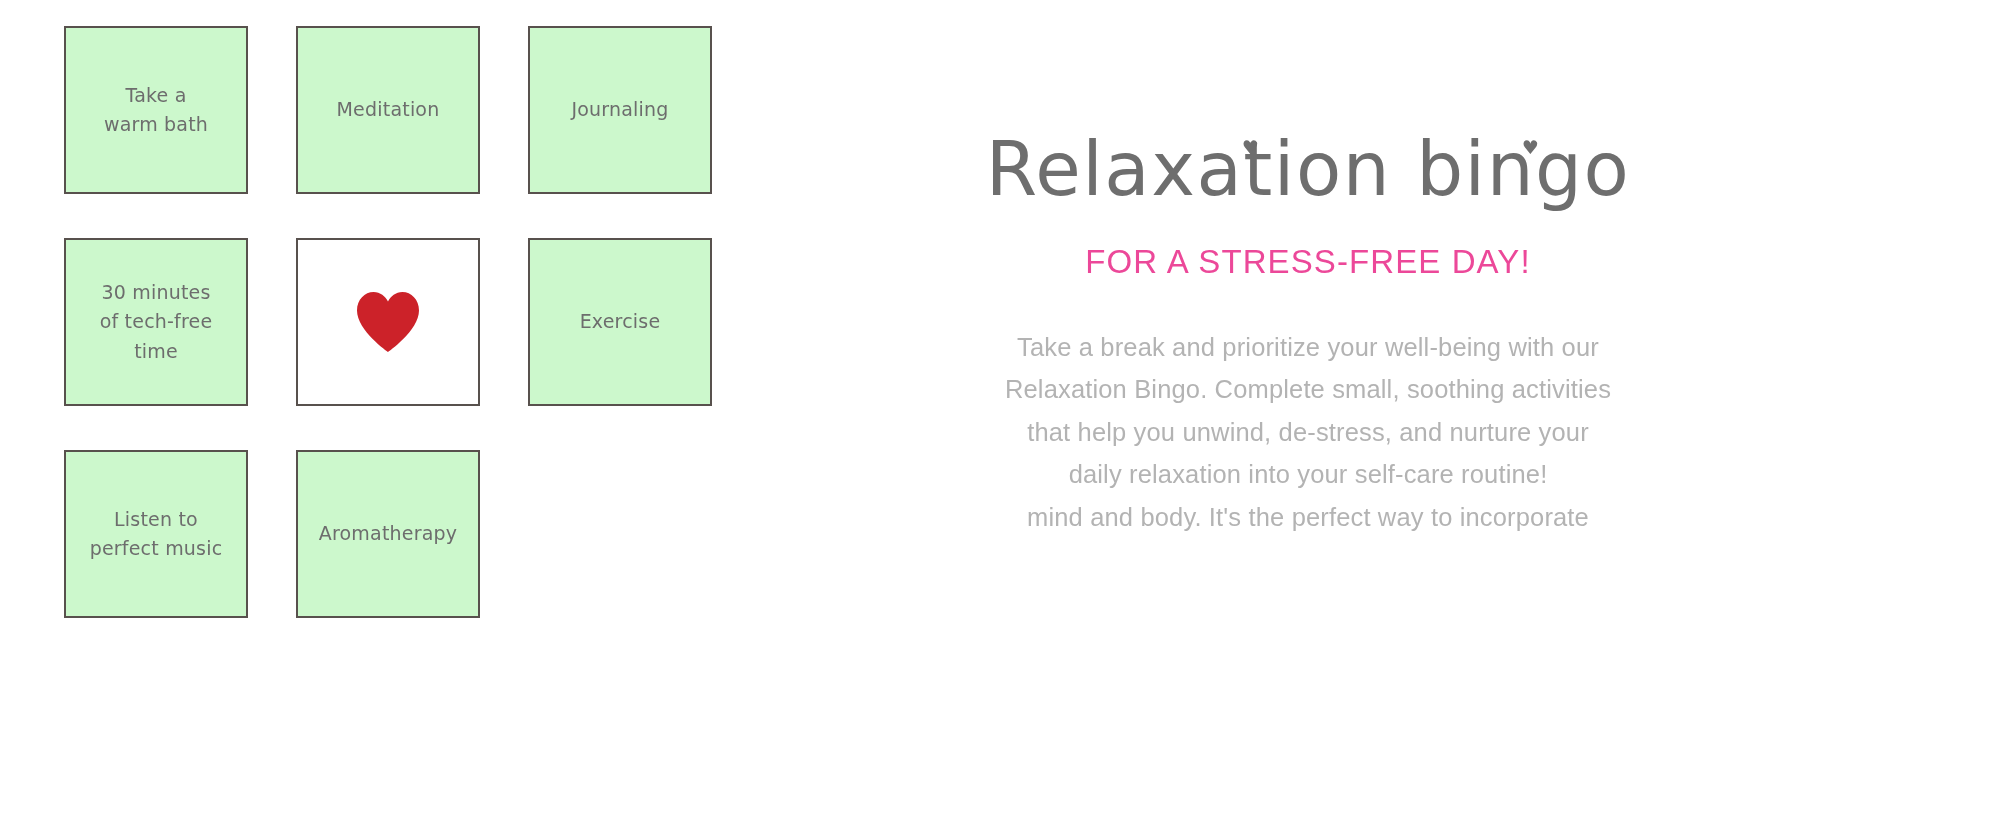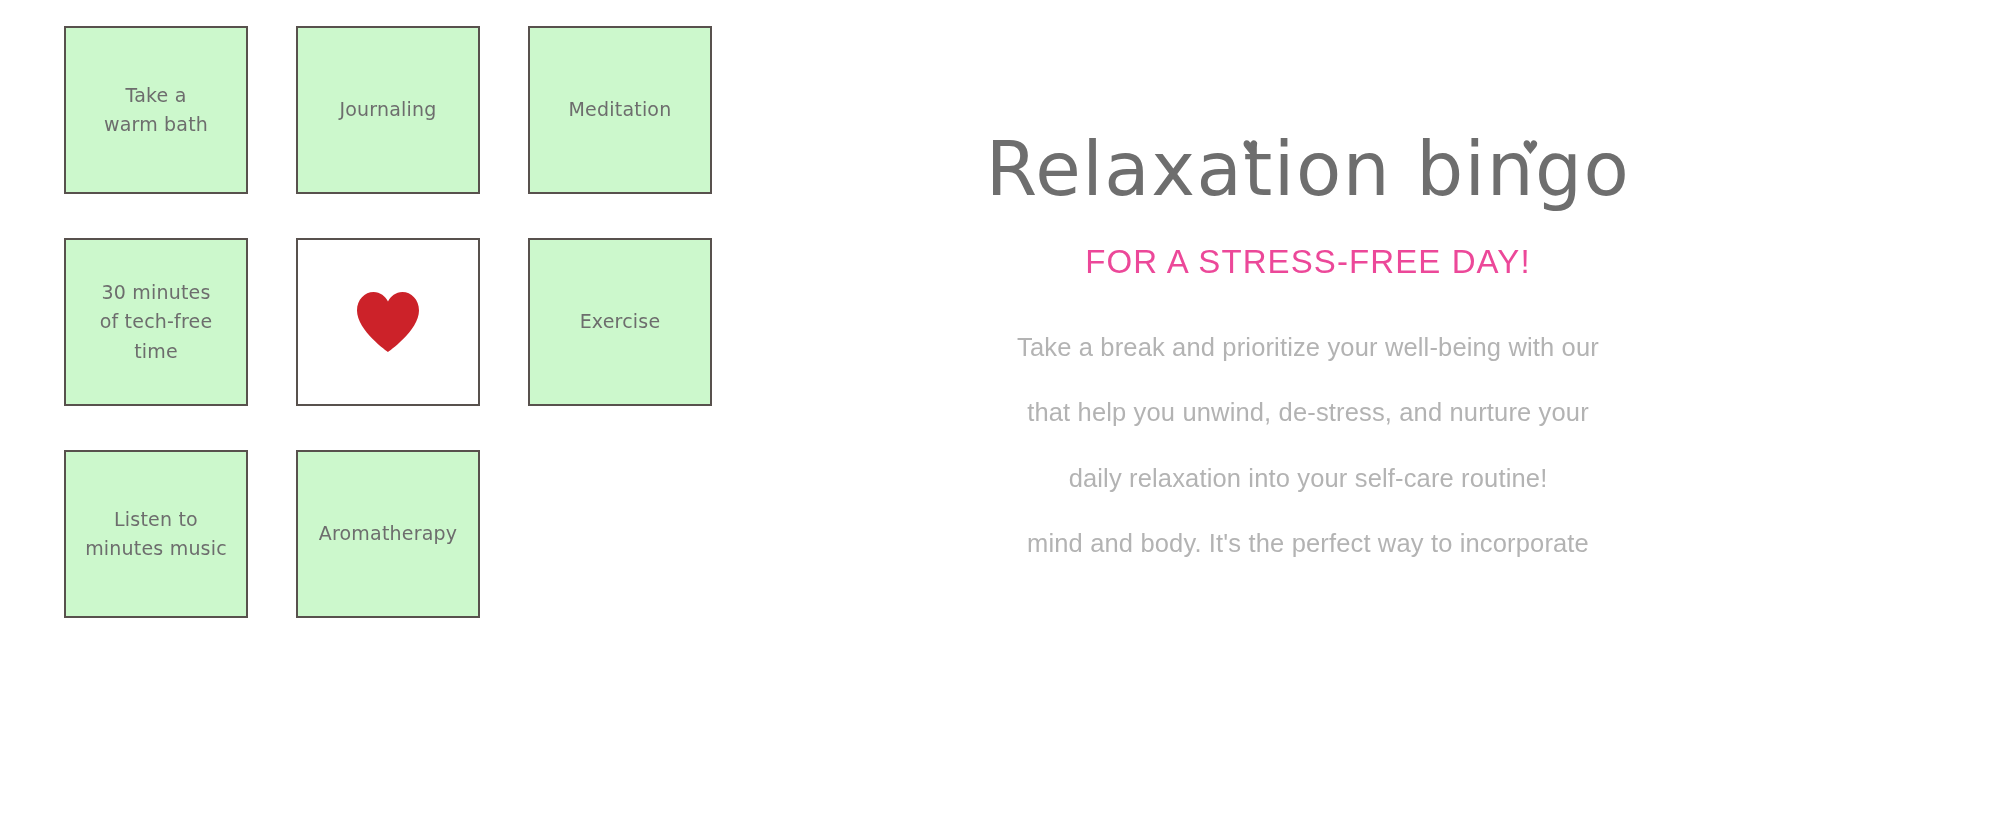--- a/index.html
+++ b/index.html
@@ -115,40 +115,40 @@
   .description {
     margin-top: 44px;
     font-family: "Liberation Sans", sans-serif;
     font-size: 25.5px;
     font-weight: 300;
     color: #b3b3b3;
     line-height: 1.67;
     letter-spacing: 0.15px;
   }
 
-  .description .line { display: block; margin-top: 23px; }
+  .description .line { display: block; }
 </style>
 </head>
 <body>
 
 <div class="page">
 
   <div class="bingo-card">
 
     <div class="bingo-cell">
       <span class="cell-text">Take a
 warm bath</span>
     </div>
 
     <div class="bingo-cell">
-      <span class="cell-text">Journaling</span>
+      <span class="cell-text">Meditation</span>
     </div>
 
     <div class="bingo-cell">
-      <span class="cell-text">Meditation</span>
+      <span class="cell-text">Journaling</span>
     </div>
 
     <div class="bingo-cell">
       <span class="cell-text">30 minutes
 of tech-free
 time</span>
     </div>
 
     <div class="bingo-cell free">
       <span class="heart-wrap">
@@ -157,21 +157,21 @@
         </svg>
       </span>
     </div>
 
     <div class="bingo-cell">
       <span class="cell-text">Exercise</span>
     </div>
 
     <div class="bingo-cell">
       <span class="cell-text">Listen to
-minutes music</span>
+perfect music</span>
     </div>
 
     <div class="bingo-cell">
       <span class="cell-text">Aromatherapy</span>
     </div>
 
 
   </div>
 
   <div class="info-panel">
@@ -179,20 +179,21 @@
     <h1 class="title">
       <span>Relaxation bingo</span>
       <span class="heart-dot dot-i">♥</span>
       <span class="heart-dot dot-j">♥</span>
     </h1>
 
     <div class="subtitle">FOR A STRESS-FREE DAY!</div>
 
     <p class="description">
       <span class="line">Take a break and prioritize your well-being with our</span>
+      <span class="line">Relaxation Bingo. Complete small, soothing activities</span>
       <span class="line">that help you unwind, de-stress, and nurture your</span>
       <span class="line">daily relaxation into your self-care routine!</span>
       <span class="line">mind and body. It's the perfect way to incorporate</span>
     </p>
 
   </div>
 
 </div>
 
 </body></html>

